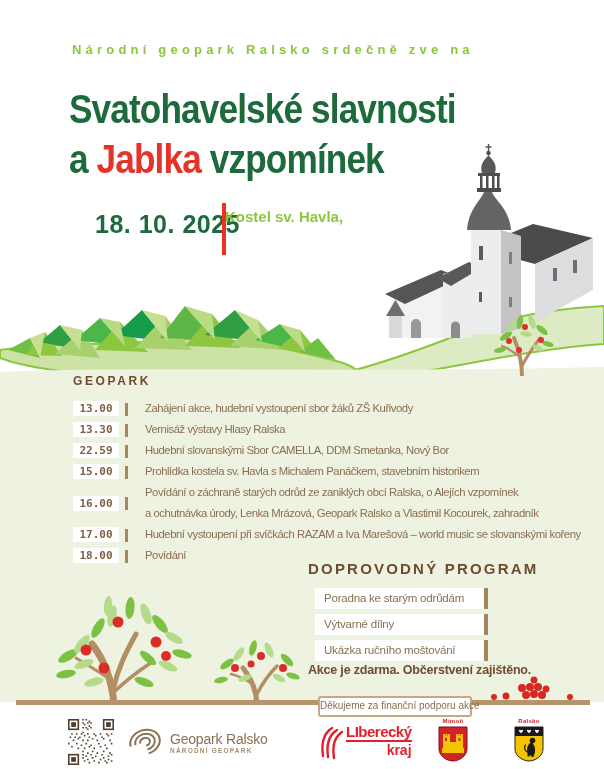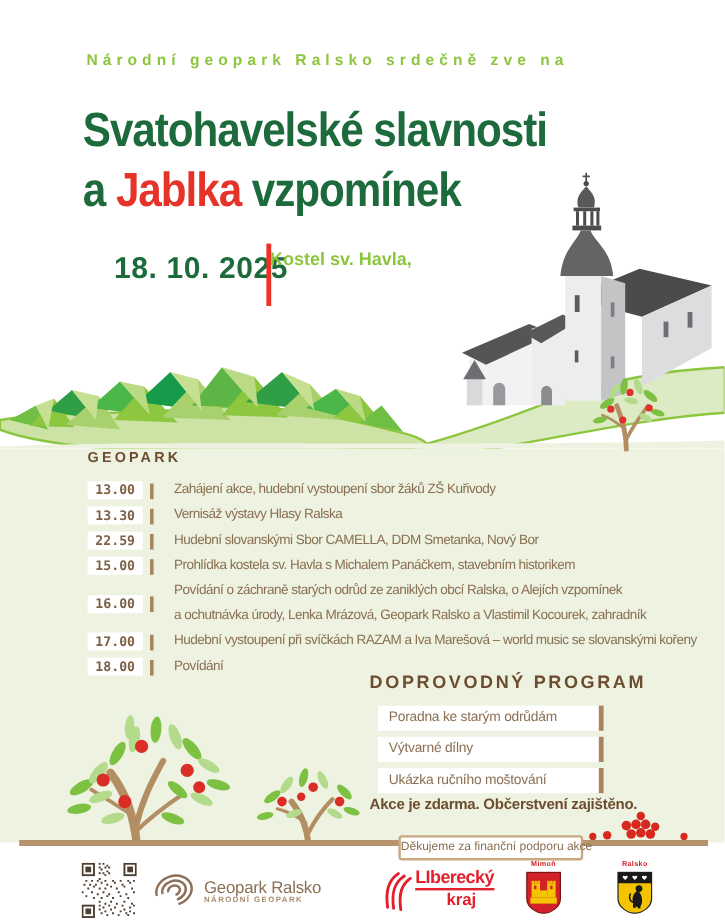--- a/index.html
+++ b/index.html
@@ -38,36 +38,36 @@
   .row{display:flex;align-items:center;margin-bottom:6px;}
   .time{width:46px;height:15px;flex:0 0 46px;background:#fff;color:#7d5f43;font-weight:bold;
         font-family:"DejaVu Sans Mono",monospace;font-size:11px;text-align:center;line-height:15px;}
   .tick{width:3px;height:13px;flex:0 0 3px;background:var(--tan);margin:1px 0 0 6px;}
   .txt{margin-left:17px;font-size:11.3px;letter-spacing:-.45px;color:var(--brown);
        line-height:15px;white-space:nowrap;}
   .cont{margin-top:6px;}
   .side{position:absolute;left:308px;top:560px;z-index:5;}
   .side-title{font-size:15px;font-weight:bold;letter-spacing:2.2px;color:var(--brown-dark);
               margin-bottom:11px;white-space:nowrap;}
-  .sbox{position:relative;width:188px;height:21px;background:#fff;margin:0 0 5px 7px;}
+  .sbox{position:relative;width:173px;height:21px;background:#fff;margin:0 0 5px 7px;}
   .sbox .bar{position:absolute;right:0;top:0;width:4px;height:21px;background:var(--tan);}
   .sbox .stxt{font-size:11.5px;color:var(--brown);line-height:21px;padding-left:9px;
               letter-spacing:-.2px;white-space:nowrap;}
   .note{position:absolute;left:308px;top:663px;font-size:12.5px;font-weight:bold;
         color:var(--brown-dark);letter-spacing:-.2px;z-index:5;white-space:nowrap;}
   
-  .thanks{position:absolute;left:332px;top:696px;width:150px;height:17px;background:#fff;
+  .thanks{position:absolute;left:318px;top:696px;width:150px;height:17px;background:#fff;
           border:2px solid #c8a87e;border-radius:3px;font-size:10px;color:var(--brown);
           text-align:center;line-height:16px;z-index:6;white-space:nowrap;}
   .qr{position:absolute;left:68px;top:719px;width:46px;height:46px;z-index:5;}
   .geo{position:absolute;left:126px;top:722px;z-index:5;display:flex;align-items:center;}
   .geo-text{margin-left:6px;}
   .geo-name{font-size:14px;color:#8a7054;letter-spacing:-.2px;}
   .geo-sub{font-size:6.5px;color:#a78d6d;letter-spacing:1.2px;font-weight:bold;}
-  .lib{position:absolute;left:318px;top:724px;z-index:5;display:flex;color:#e31e2d;}
+  .lib{position:absolute;left:318px;top:724px;z-index:5;display:flex;color:#e31e2d;text-align:right;}
   .lib-text{margin-left:2px;font-weight:bold;line-height:15px;}
   .lib1{font-size:15px;letter-spacing:-.5px;border-bottom:2px solid #e31e2d;display:inline-block;padding-bottom:1px;}
   .lib2{font-size:14px;margin-left:26px;}
   .crest{position:absolute;top:718px;width:34px;text-align:center;z-index:5;}
   .crest-mimon{left:436px;} .crest-ralsko{left:512px;}
   .crest-label{font-size:6px;font-weight:bold;color:#d22229;letter-spacing:.3px;margin-bottom:2px;}
 </style>
 </head>
 <body>
 

